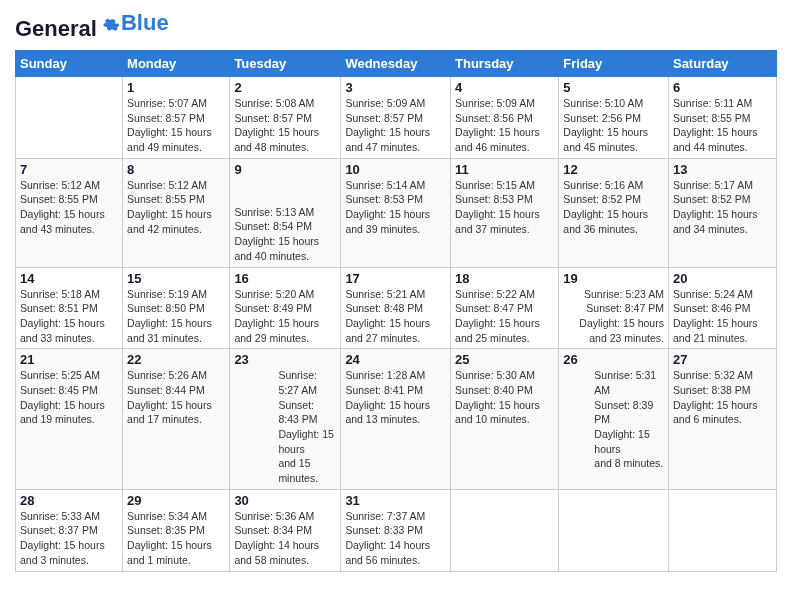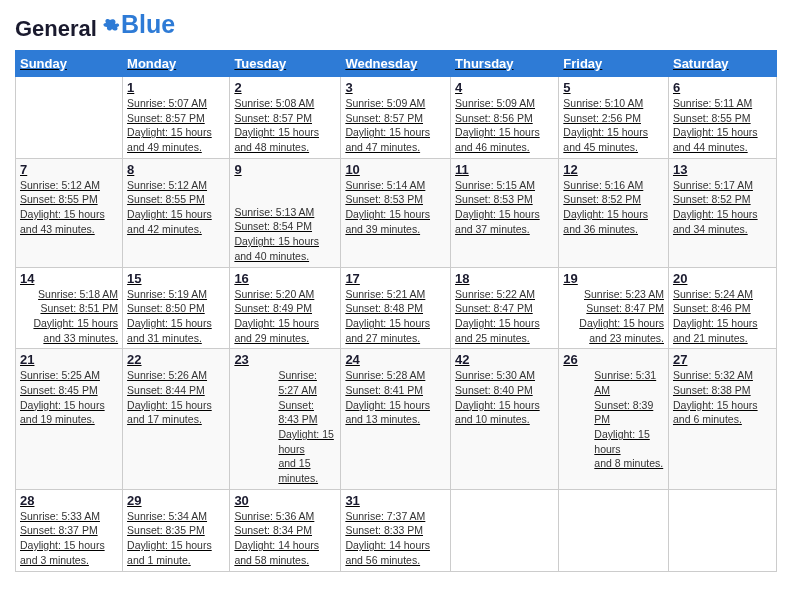--- a/index.html
+++ b/index.html
@@ -37,21 +37,20 @@
     }
     .location {
       font-size: 16px;
       color: #333;
       margin-top: 2px;
     }
     .calendar-table {
       width: 100%;
       border-collapse: collapse;
       font-size: 11px;
-      text-decoration: underline;
     }
     .calendar-table thead tr th {
       background-color: #2e7bd6;
       color: #fff;
       padding: 5px 4px;
       text-align: left;
       font-size: 13px;
       font-weight: bold;
       border: 1px solid #2e7bd6;
     }
@@ -87,21 +86,21 @@
 
 <div class="container">
   <div class="header-area">
     <div class="logo">
       <div style="display:flex;align-items:center;">
         <span style="font-size:22px;font-weight:bold;color:#1a1a2e;">General</span>
         <svg width="22" height="22" viewBox="0 0 22 22" style="margin-left:2px;margin-top:-4px;">
           <path d="M11 4 C14 2, 18 4, 16 8 C20 6, 22 10, 18 11 C20 14, 16 16, 13 13 C11 16, 7 14, 8 11 C4 11, 3 7, 7 7 C5 3, 9 2, 11 4Z" fill="#2e7bd6"></path>
         </svg>
       </div>
-      <span style="font-size: 25px; font-weight: bold; color: rgb(46, 123, 214); margin-top: -6px; display: block;">Blue</span>
+      <span style="font-size: 22px; font-weight: bold; color: rgb(46, 123, 214); margin-top: -6px; display: block;">Blue</span>
     </div>
     <div class="title-area">
       <div class="month-title"></div>
       <div class="location"></div>
     </div>
   </div>
 
   <table class="calendar-table">
     <thead>
       <tr>
@@ -207,21 +206,21 @@
             <span class="day-number">13</span>
             <div class="day-info" style="white-space: pre-line;">Sunrise: 5:17 AM
 Sunset: 8:52 PM
 Daylight: 15 hours
 and 34 minutes.</div>
           </td>
         </tr>
         <tr>
           <td>
             <span class="day-number">14</span>
-            <div class="day-info" style="white-space: pre-line; text-align: right;">Sunrise: 5:18 AM
+            <div class="day-info" style="white-space: pre-line;">Sunrise: 5:18 AM
 Sunset: 8:51 PM
 Daylight: 15 hours
 and 33 minutes.</div>
           </td>
           <td>
             <span class="day-number">15</span>
             <div class="day-info" style="white-space: pre-line;">Sunrise: 5:19 AM
 Sunset: 8:50 PM
 Daylight: 15 hours
 and 31 minutes.</div>
@@ -279,27 +278,27 @@
           </td>
           <td>
             <span class="day-number">23</span>
             <div class="day-info" style="white-space: pre-line; margin-left: 44px;">Sunrise: 5:27 AM
 Sunset: 8:43 PM
 Daylight: 15 hours
 and 15 minutes.</div>
           </td>
           <td>
             <span class="day-number">24</span>
-            <div class="day-info" style="white-space: pre-line;">Sunrise: 5:28 AM
+            <div class="day-info" style="white-space: pre-line;">Sunrise: 1:28 AM
 Sunset: 8:41 PM
 Daylight: 15 hours
 and 13 minutes.</div>
           </td>
           <td>
-            <span class="day-number">42</span>
+            <span class="day-number">25</span>
             <div class="day-info" style="white-space: pre-line;">Sunrise: 5:30 AM
 Sunset: 8:40 PM
 Daylight: 15 hours
 and 10 minutes.</div>
           </td>
           <td>
             <span class="day-number">26</span>
             <div class="day-info" style="white-space: pre-line; margin-left: 31px;">Sunrise: 5:31 AM
 Sunset: 8:39 PM
 Daylight: 15 hours

